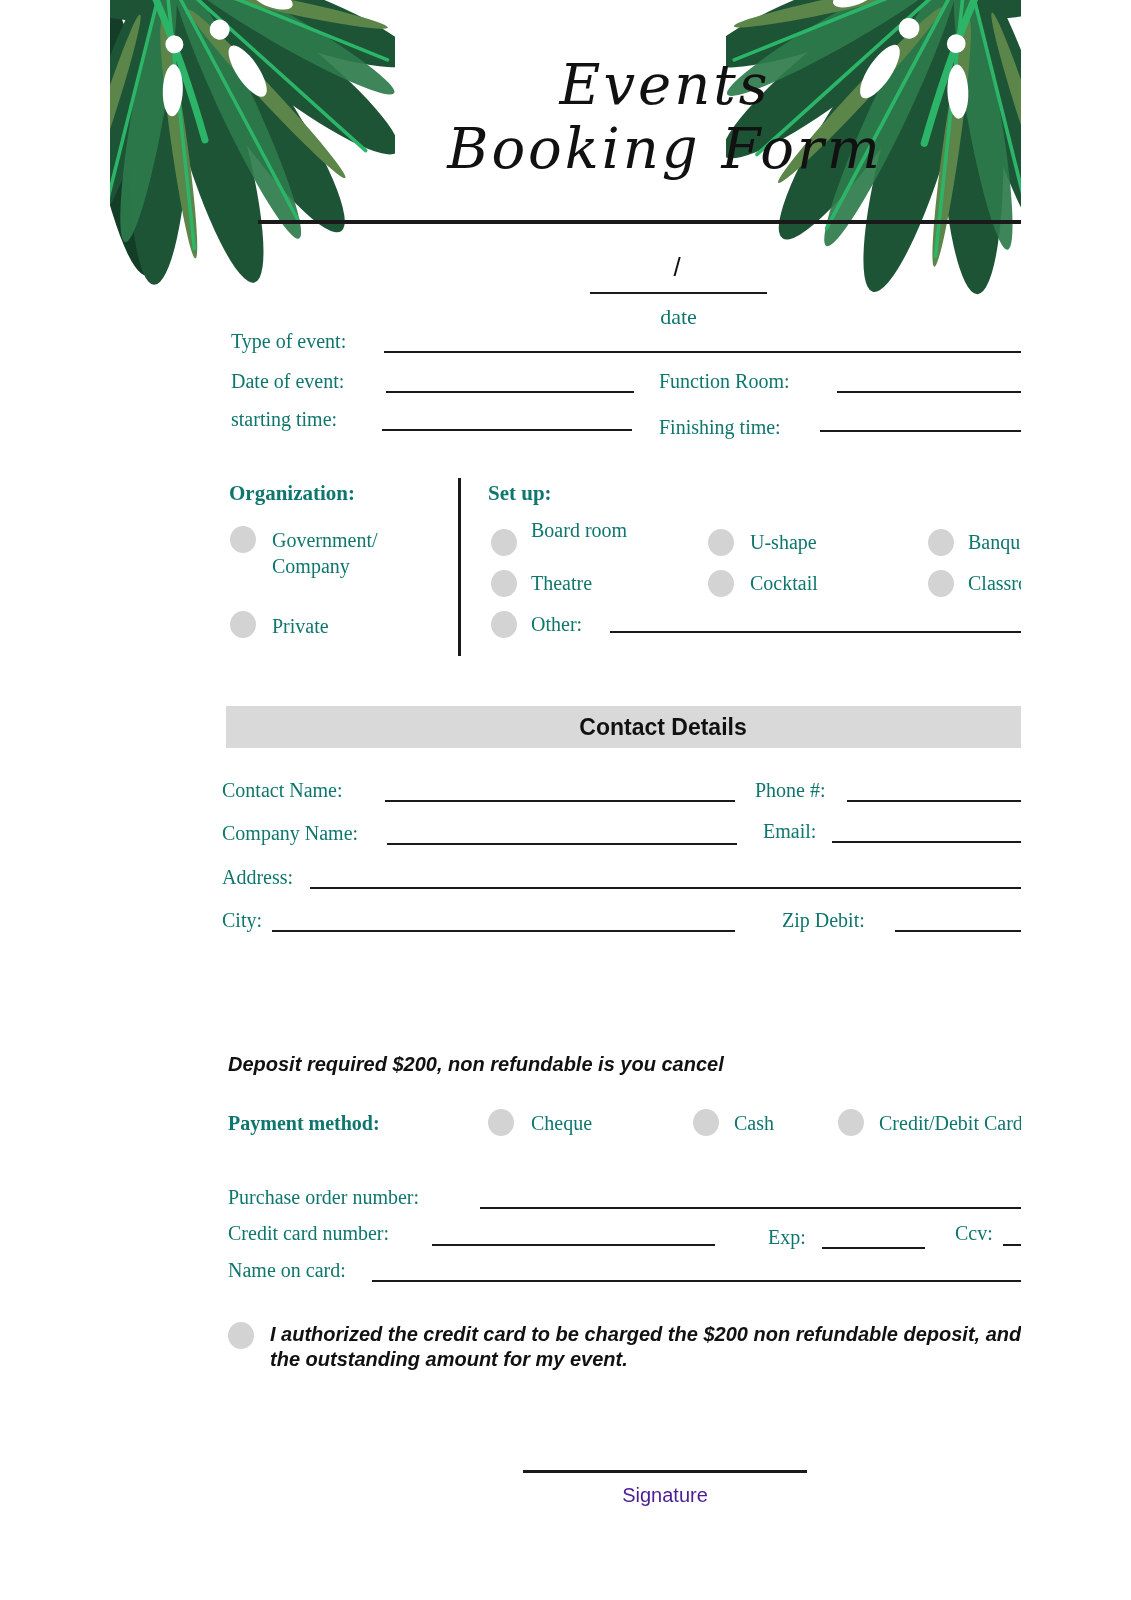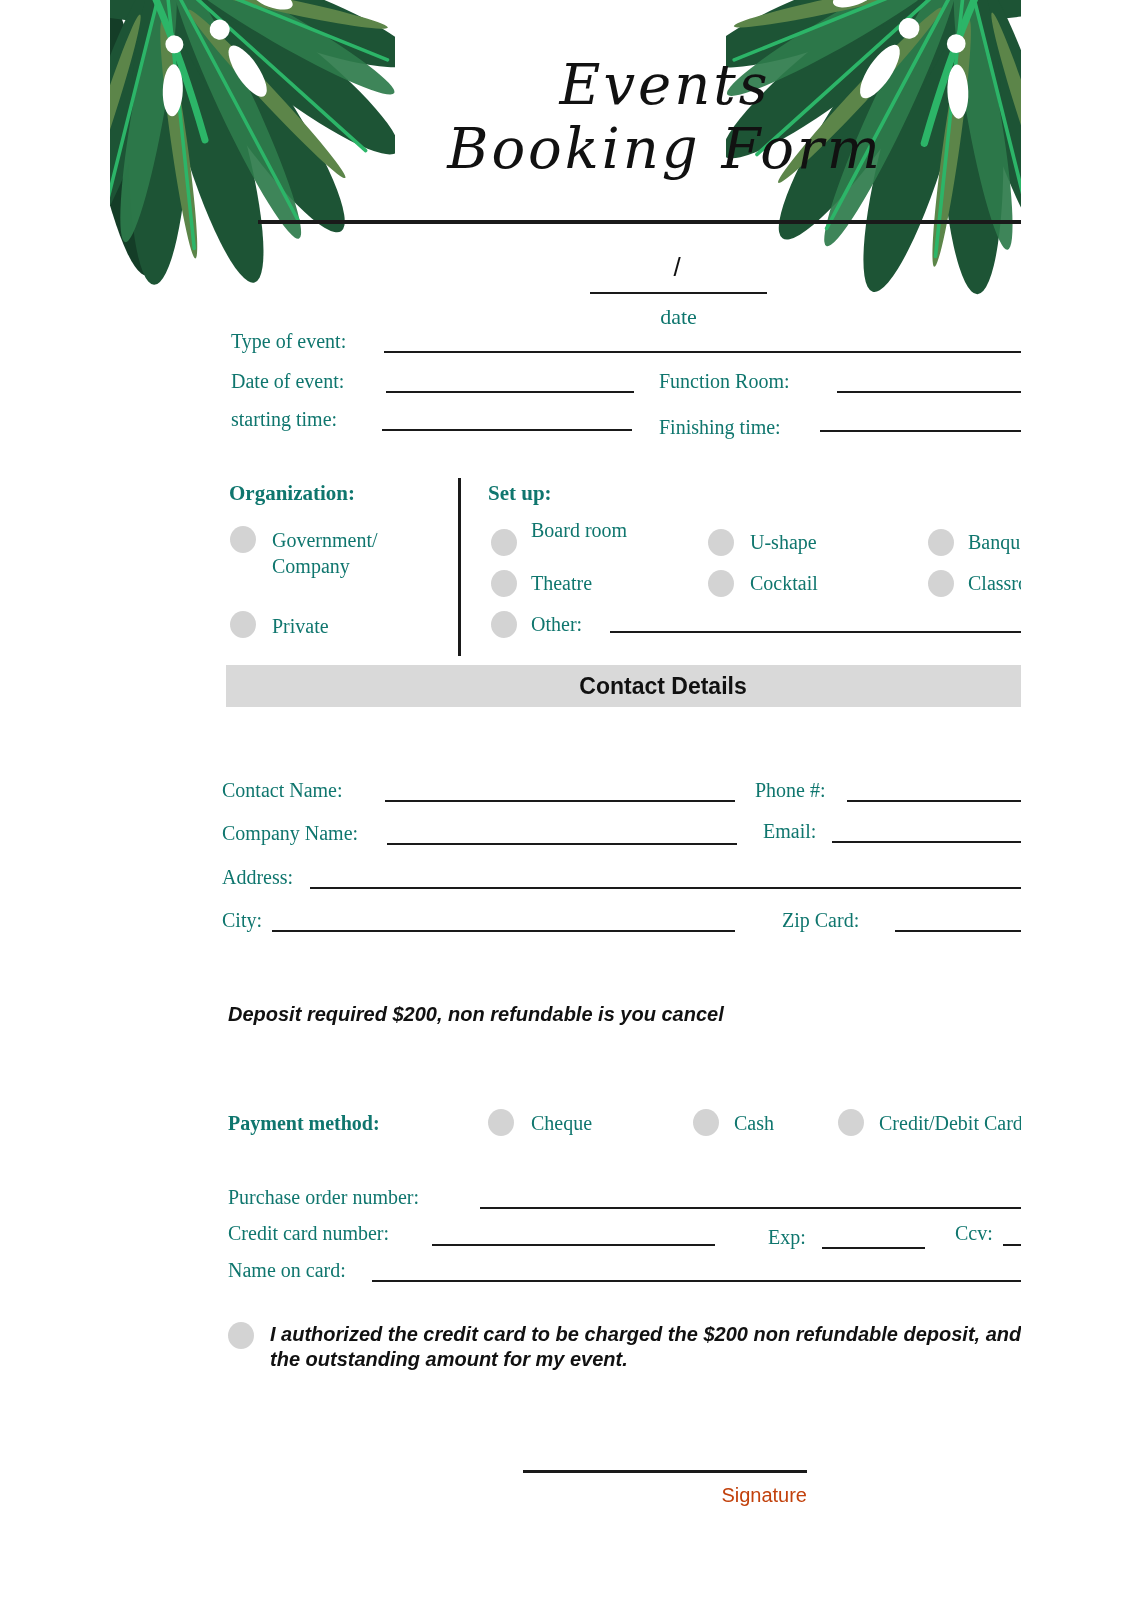--- a/index.html
+++ b/index.html
@@ -22,21 +22,21 @@
   .title-script {
     position:absolute; left:155px; width:800px; text-align:center;
     font-family:"DejaVu Serif", serif; font-style:italic; font-size:56px;
     color:#111; letter-spacing:3px;
   }
   .slash { position:absolute; font-size:26px; color:#111; }
   .small-cap { font-size:22px; }
   .leaf { position:absolute; pointer-events:none; }
   .leaf-right { transform:scaleX(-1); }
   .divider-v { position:absolute; width:3px; background:#1a1a1a; }
-  .sig-label { position:absolute; text-align:right; font-size:20px; color:#c2410c; }
+  .sig-label { position:absolute; text-align:center; font-size:20px; color:#4c1d95; }
 </style>
 </head>
 <body>
 
 <div class="page">
 
   <svg class="leaf" style="left:-55px; top:-60px;" width="340" height="360" viewBox="0 0 340 360">
     <g fill="#143d27">
       <g transform="rotate(30 40 40)">
           <ellipse cx="40" cy="190" rx="30" ry="150"></ellipse>
@@ -249,42 +249,42 @@
   <div class="lbl" style="left:421px; top:572px;">Theatre</div>
   <div class="radio" style="left:598px; top:570px;"></div>
   <div class="lbl" style="left:640px; top:572px;">Cocktail</div>
   <div class="radio" style="left:818px; top:570px;"></div>
   <div class="lbl" style="left:858px; top:572px;">Classroom</div>
 
   <div class="radio" style="left:381px; top:611px;"></div>
   <div class="lbl" style="left:421px; top:613px;">Other:</div>
   <div class="line" style="left:500px; top:631px; width:494px;"></div>
 
-  <div class="bar" style="left:116px; top:665px; width:874px;">Contact Details</div>
+  <div class="bar" style="left:116px; top:706px; width:874px;">Contact Details</div>
 
   <div class="lbl" style="left:112px; top:779px;">Contact Name:</div>
   <div class="line" style="left:275px; top:800px; width:350px;"></div>
   <div class="lbl" style="left:645px; top:779px;">Phone #:</div>
   <div class="line" style="left:737px; top:800px; width:251px;"></div>
 
   <div class="lbl" style="left:112px; top:822px;">Company Name:</div>
   <div class="line" style="left:277px; top:843px; width:350px;"></div>
   <div class="lbl" style="left:653px; top:820px;">Email:</div>
   <div class="line" style="left:722px; top:841px; width:263px;"></div>
 
   <div class="lbl" style="left:112px; top:866px;">Address:</div>
   <div class="line" style="left:200px; top:887px; width:790px;"></div>
 
   <div class="lbl" style="left:112px; top:909px;">City:</div>
   <div class="line" style="left:162px; top:930px; width:463px;"></div>
-  <div class="lbl" style="left:672px; top:909px;">Zip Card:</div>
+  <div class="lbl" style="left:672px; top:909px;">Zip Debit:</div>
   <div class="line" style="left:785px; top:930px; width:205px;"></div>
 
 
-  <div class="note" style="left:118px; top:1003px;text-align:right;">Deposit required $200, non refundable is you cancel</div>
+  <div class="note" style="left:118px; top:1053px;text-align:right;">Deposit required $200, non refundable is you cancel</div>
 
   <div class="lbl bold" style="left:118px; top:1112px;">Payment method:</div>
   <div class="radio" style="left:378px; top:1109px;"></div>
   <div class="lbl" style="left:421px; top:1112px;">Cheque</div>
   <div class="radio" style="left:583px; top:1109px;"></div>
   <div class="lbl" style="left:624px; top:1112px;">Cash</div>
   <div class="radio" style="left:728px; top:1109px;"></div>
   <div class="lbl" style="left:769px; top:1112px;">Credit/Debit Card</div>
 
   <div class="lbl" style="left:118px; top:1186px;">Purchase order number:</div>

